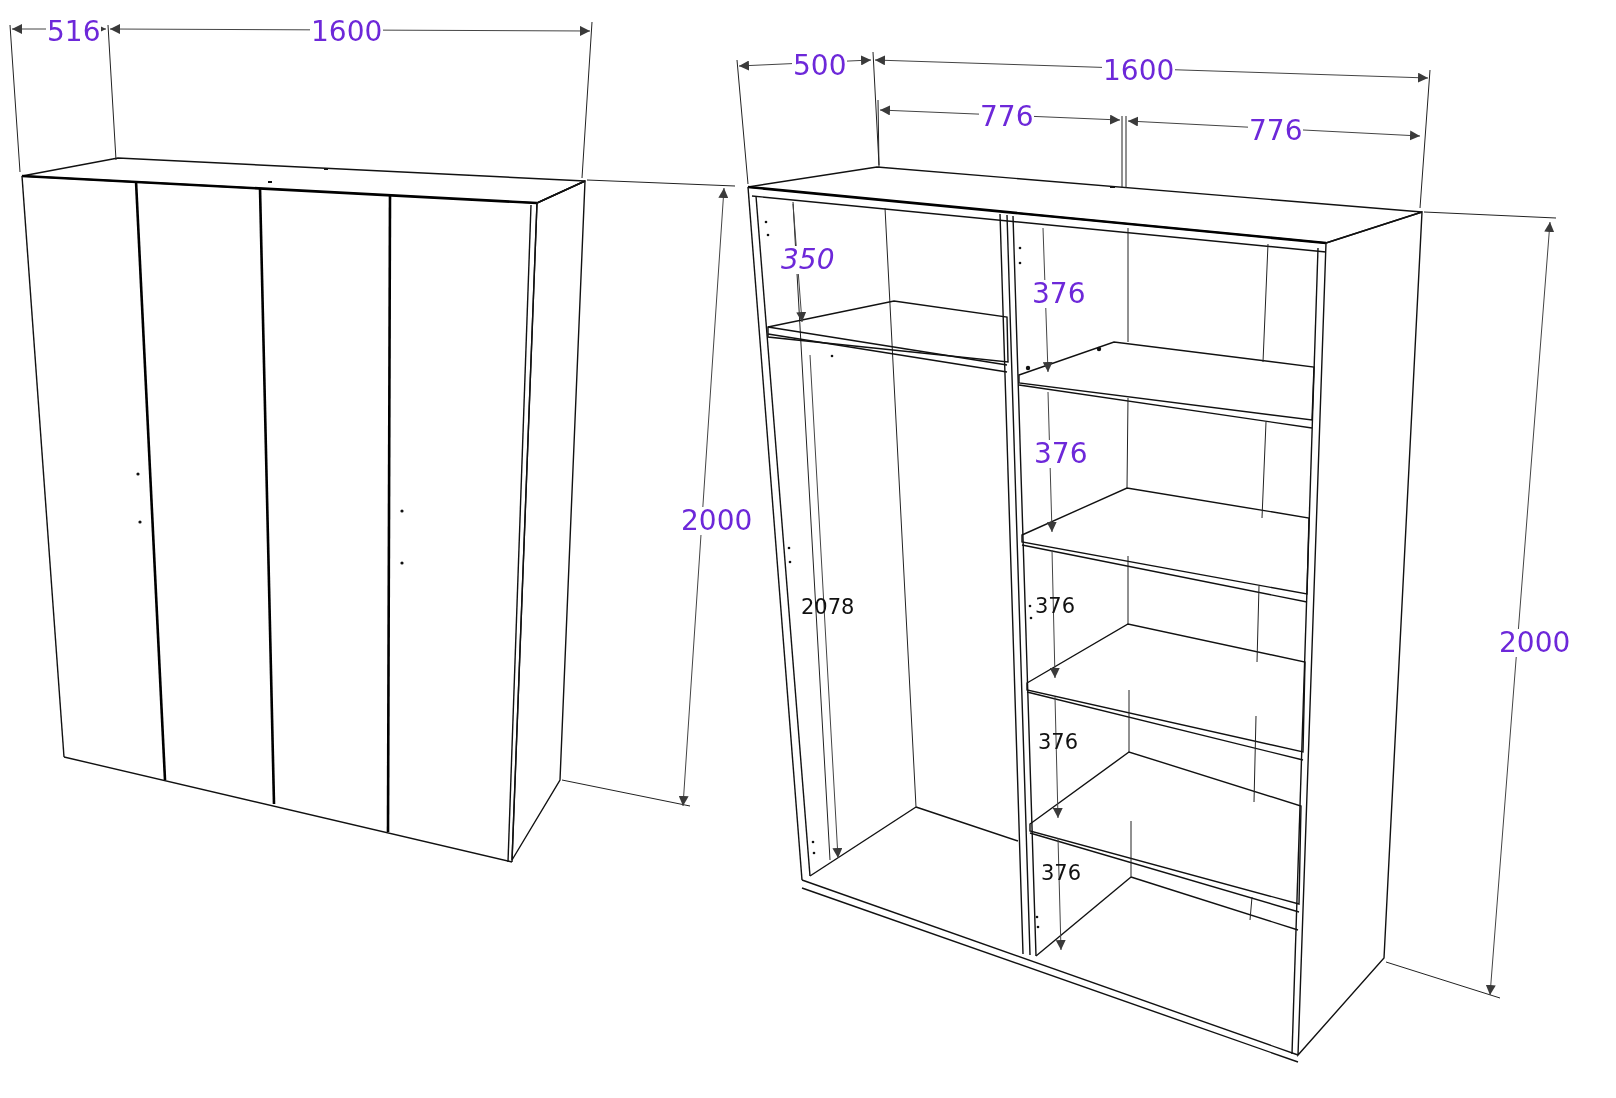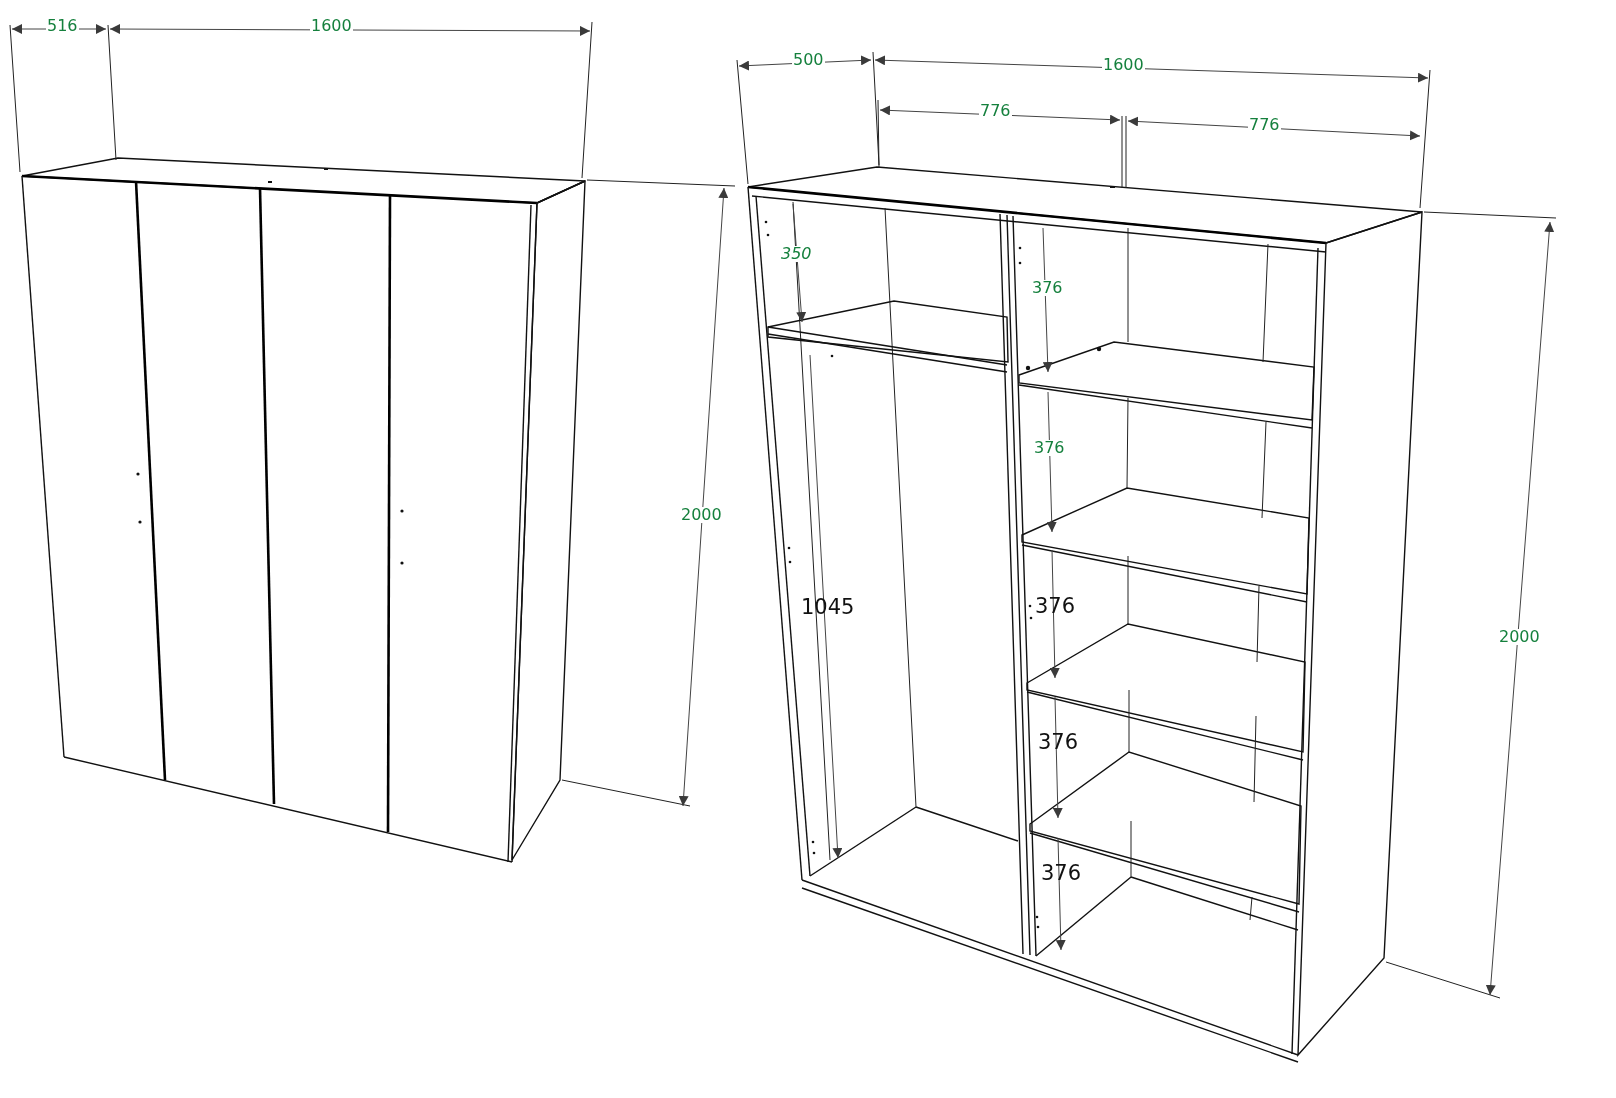--- a/index.html
+++ b/index.html
@@ -3,21 +3,21 @@
 <meta charset="utf-8">
 <style>
   html, body { margin:0; padding:0; background:#ffffff; }
   body { width:1616px; height:1098px; overflow:hidden; position:relative; font-family:"DejaVu Sans", sans-serif; }
   svg { position:absolute; left:0; top:0; }
   .ln { stroke:#111; stroke-width:1.4; fill:none; }
   .lt { stroke:#222; stroke-width:1; fill:none; }
   .bold { stroke:#000; stroke-width:2.6; fill:none; }
   .dim { stroke:#444; stroke-width:1; fill:none; }
   .arrow { fill:#3a3a3a; }
-  .lbl { position:absolute; font-size:16px; color:#15803d; background:#fff; padding:0 1px; line-height:1; white-space:nowrap; }
+  .lbl { position:absolute; font-size:28px; color:#6d28d9; background:#fff; padding:0 1px; line-height:1; white-space:nowrap; }
   .lbl.dark { color:#111; font-size:21px; background:transparent; }
   .dot { fill:#111; }
 </style>
 </head>
 <body>
 
 <svg width="1616" height="1098" viewBox="0 0 1616 1098">
   <defs>
     <marker id="ar" viewBox="0 0 10 10" refX="10" refY="5" markerWidth="10" markerHeight="10" orient="auto-start-reverse">
       <path d="M0,0 L10,5 L0,10 z" class="arrow"></path>
@@ -155,18 +155,18 @@
 <span class="lbl" style="left:46px;top:18px;">516</span>
 <span class="lbl" style="left:310px;top:18px;">1600</span>
 <span class="lbl" style="left:680px;top:507px;">2000</span>
 
 <span class="lbl" style="left:792px;top:52px;">500</span>
 <span class="lbl" style="left:1102px;top:57px;">1600</span>
 <span class="lbl" style="left:979px;top:103px;">776</span>
 <span class="lbl" style="left:1248px;top:117px;">776</span>
 <span class="lbl" style="left:1498px;top:629px;">2000</span>
 <span class="lbl" style="left:780px;top:246px;font-style:italic;">350</span>
-<span class="lbl dark" style="left:800px;top:597px;">1045</span>
+<span class="lbl dark" style="left:800px;top:597px;">2078</span>
 <span class="lbl" style="left:1031px;top:280px;">376</span>
 <span class="lbl" style="left:1033px;top:440px;">376</span>
 <span class="lbl dark" style="left:1034px;top:596px;">376</span>
 <span class="lbl dark" style="left:1037px;top:732px;">376</span>
 <span class="lbl dark" style="left:1040px;top:863px;">376</span>
 
 </body></html>

